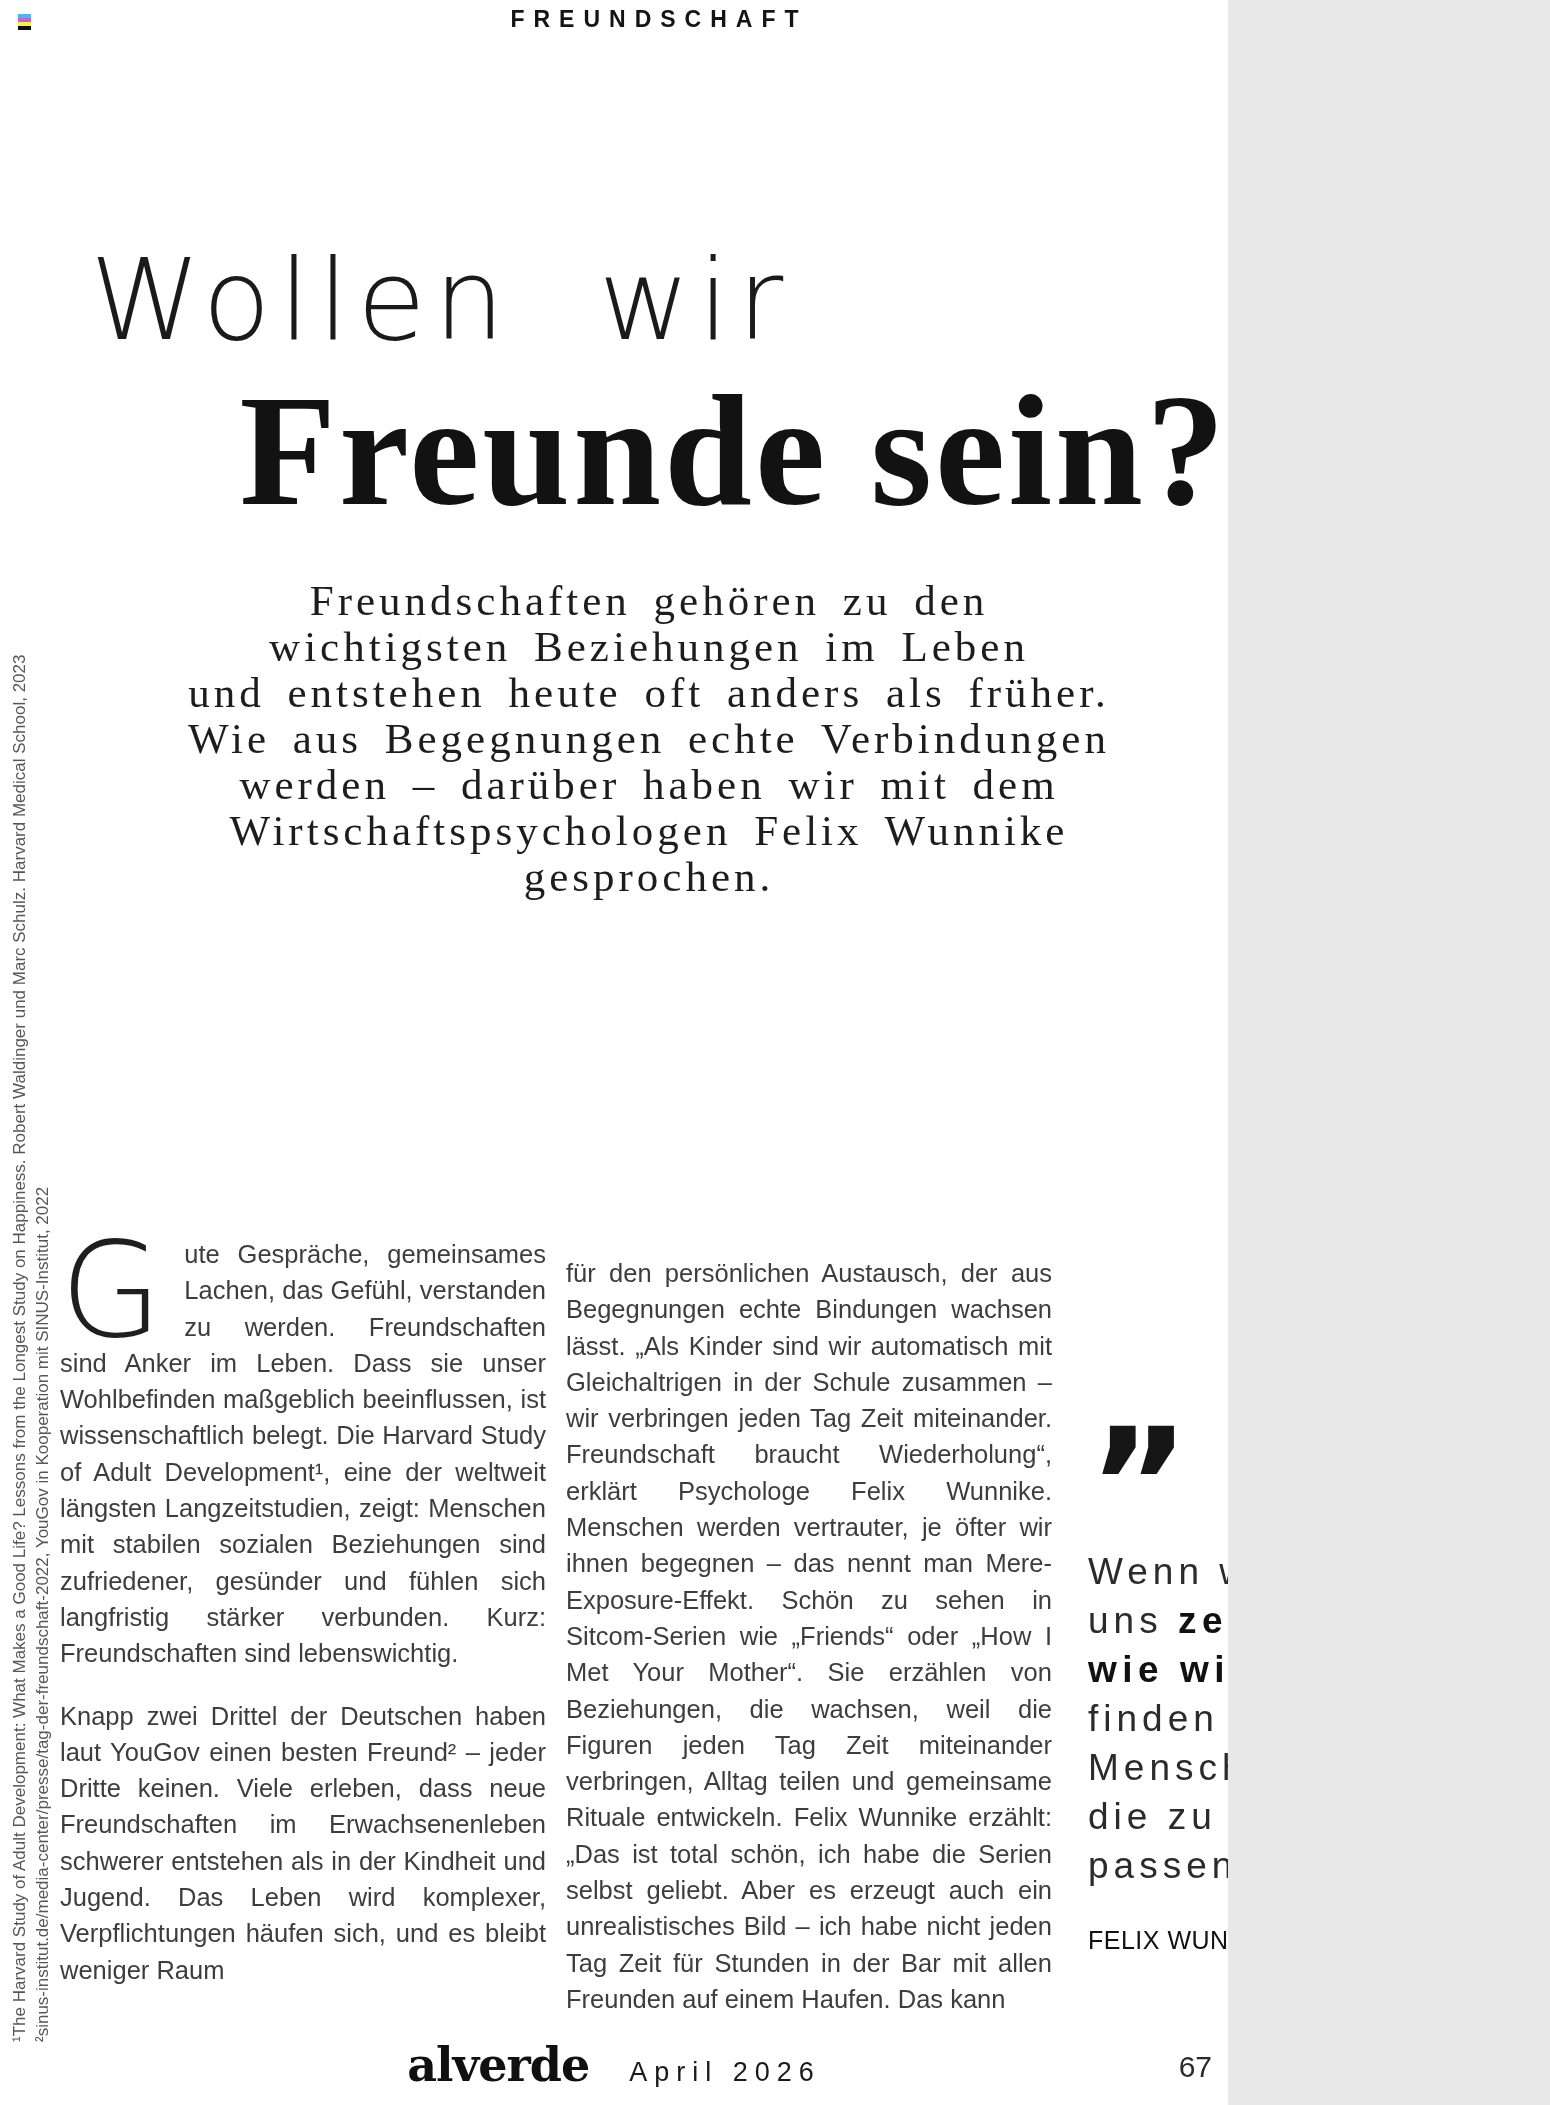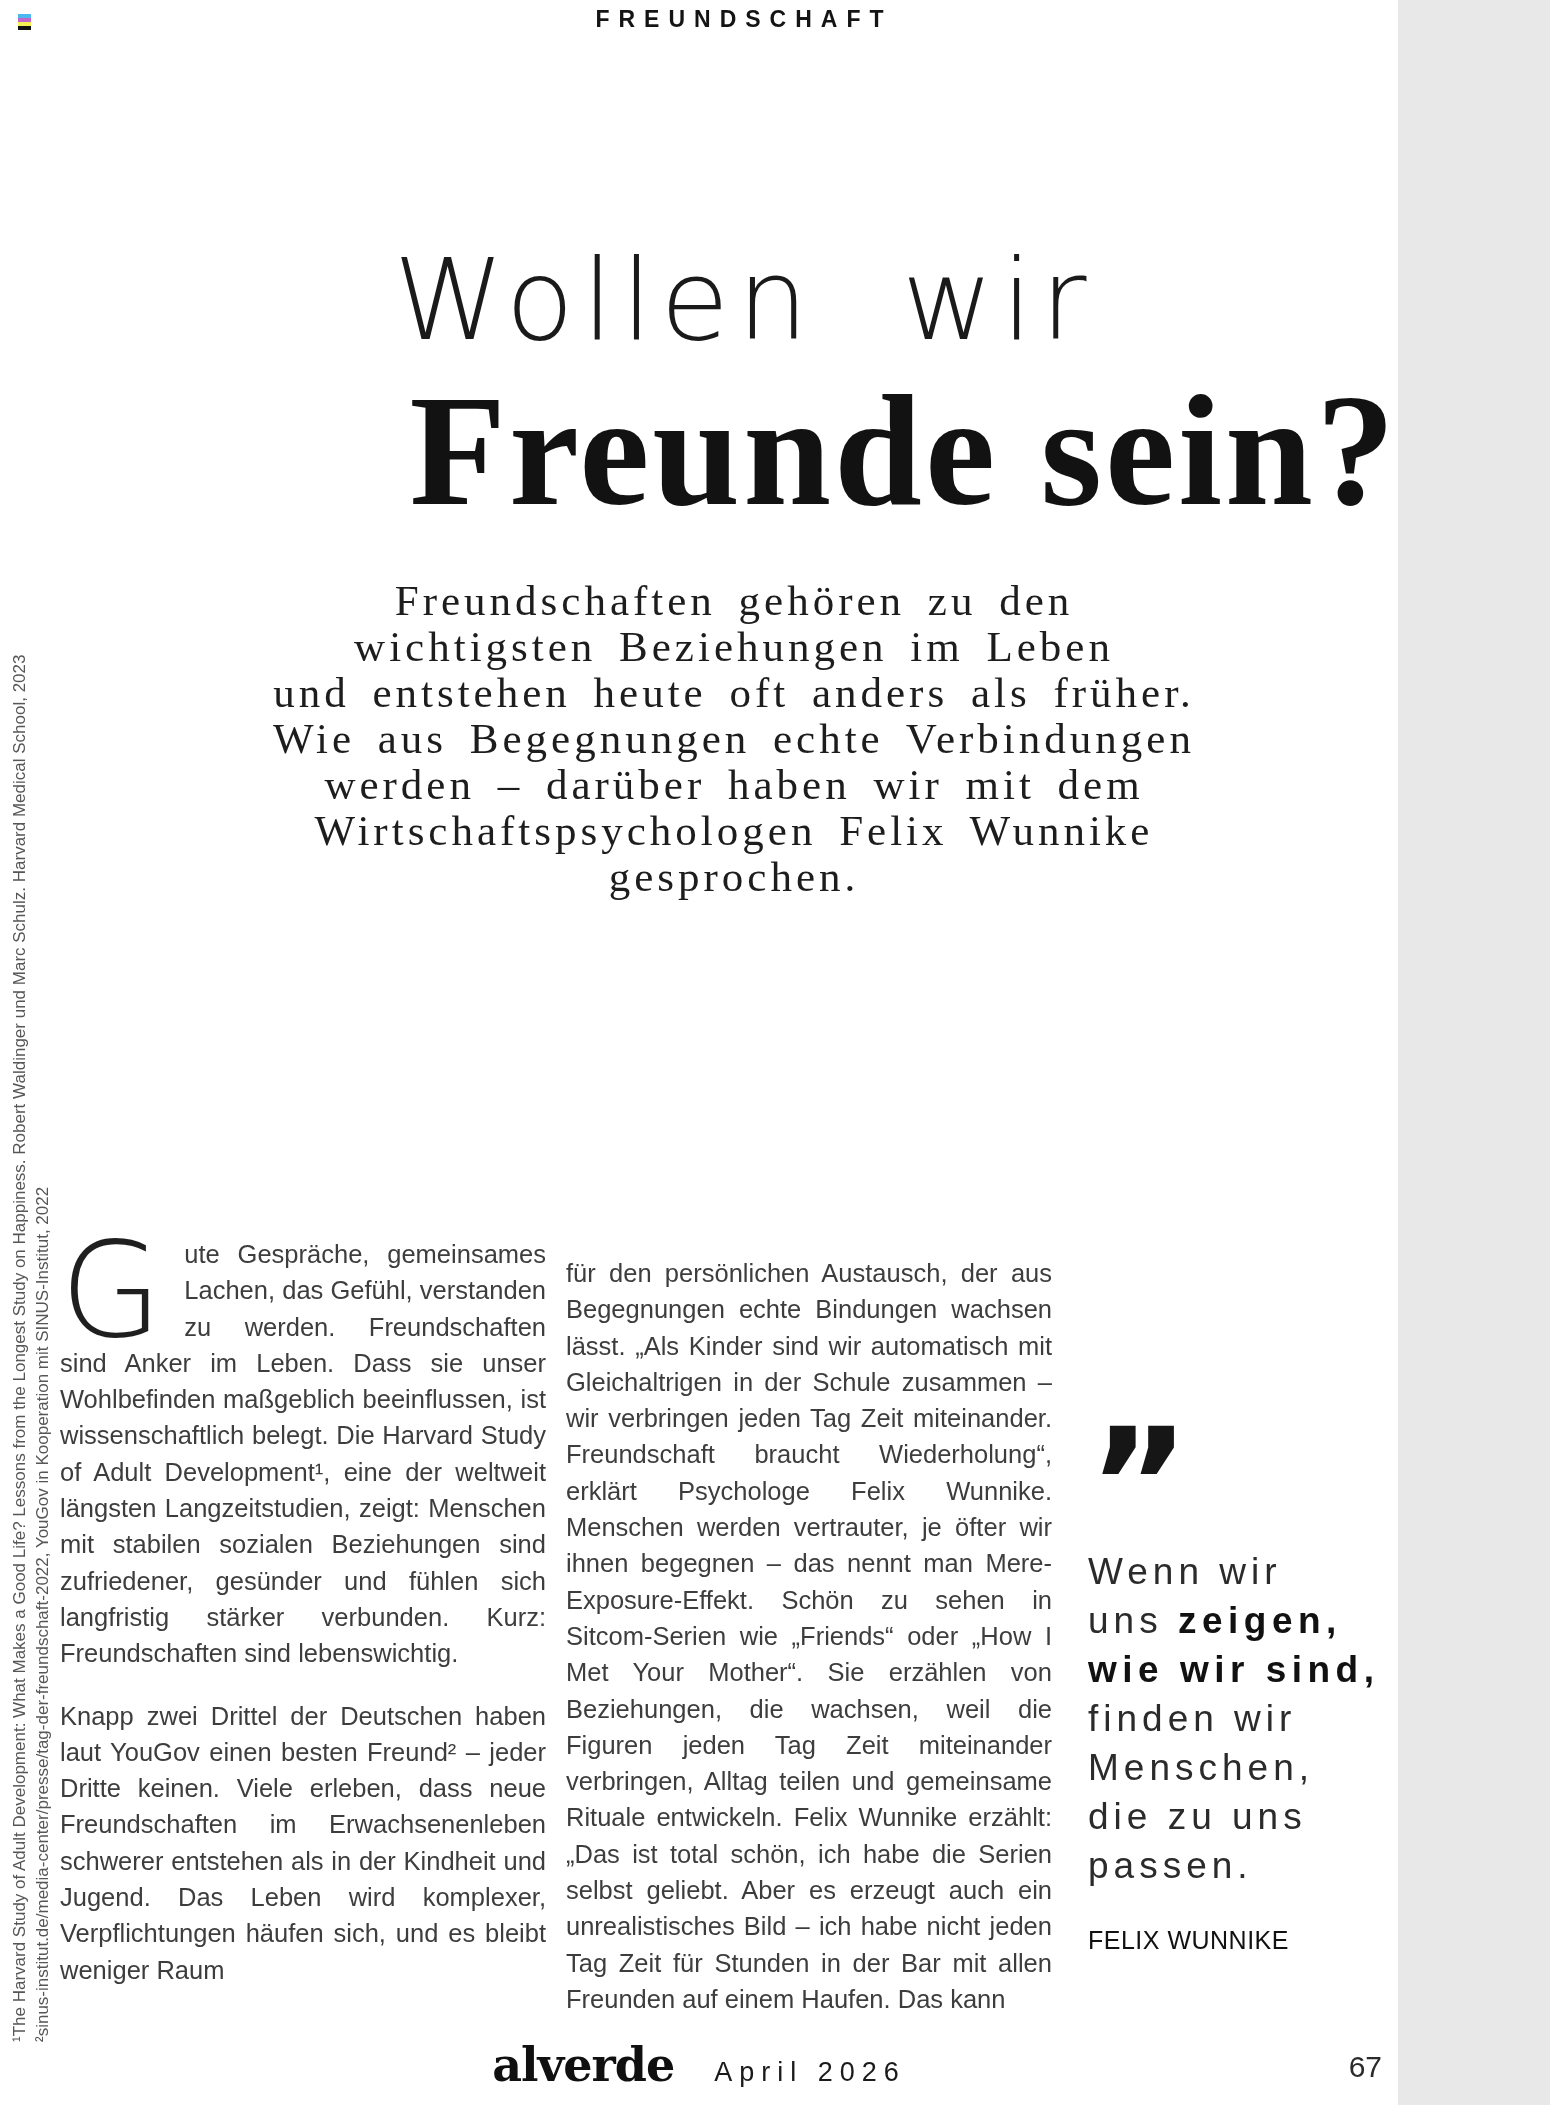--- a/index.html
+++ b/index.html
@@ -1,18 +1,18 @@
 <!DOCTYPE html>
 <html lang="de"><head>
 <meta charset="utf-8">
 <style>
   html,body{margin:0;padding:0;}
   body{background:#e8e8e8;}
   .page{
-    position:relative;width:1398px;height:2105px;background:#ffffff;
+    position:relative;width:1228px;height:2105px;background:#ffffff;
     overflow:hidden;font-family:"Liberation Sans",sans-serif;color:#222;
   }
   
   .section-header{
     position:absolute;top:6px;left:90px;right:0;text-align:center;
     font-family:"Liberation Sans",sans-serif;font-weight:700;font-size:23px;
     letter-spacing:9px;color:#141414;
   }
   
   .regmark{position:absolute;left:18px;top:14px;width:13px;}
@@ -20,21 +20,21 @@
   
   .footnotes{
     position:absolute;left:8px;top:2042px;width:1800px;
     transform:rotate(-90deg);transform-origin:0 0;
     font-size:17px;line-height:23px;color:#565656;
     font-family:"Liberation Sans",sans-serif;
   }
   .footnotes div{white-space:nowrap;}
   
   .title-thin{
-    position:absolute;top:244px;left:90px;right:0;text-align:center;
+    position:absolute;top:244px;left:90px;right:0;text-align:left;
     font-family:"DejaVu Sans",sans-serif;font-weight:200;font-size:112px;
     line-height:1;letter-spacing:8px;word-spacing:42px;color:#1a1a1a;
   }
   .title-serif{
     position:absolute;top:368px;left:40px;right:0;text-align:right;
     font-family:"Liberation Serif",serif;font-weight:700;font-size:158px;
     line-height:1.05;letter-spacing:3px;color:#121212;
   }
   .standfirst{
     position:absolute;top:578px;left:150px;right:80px;text-align:center;

